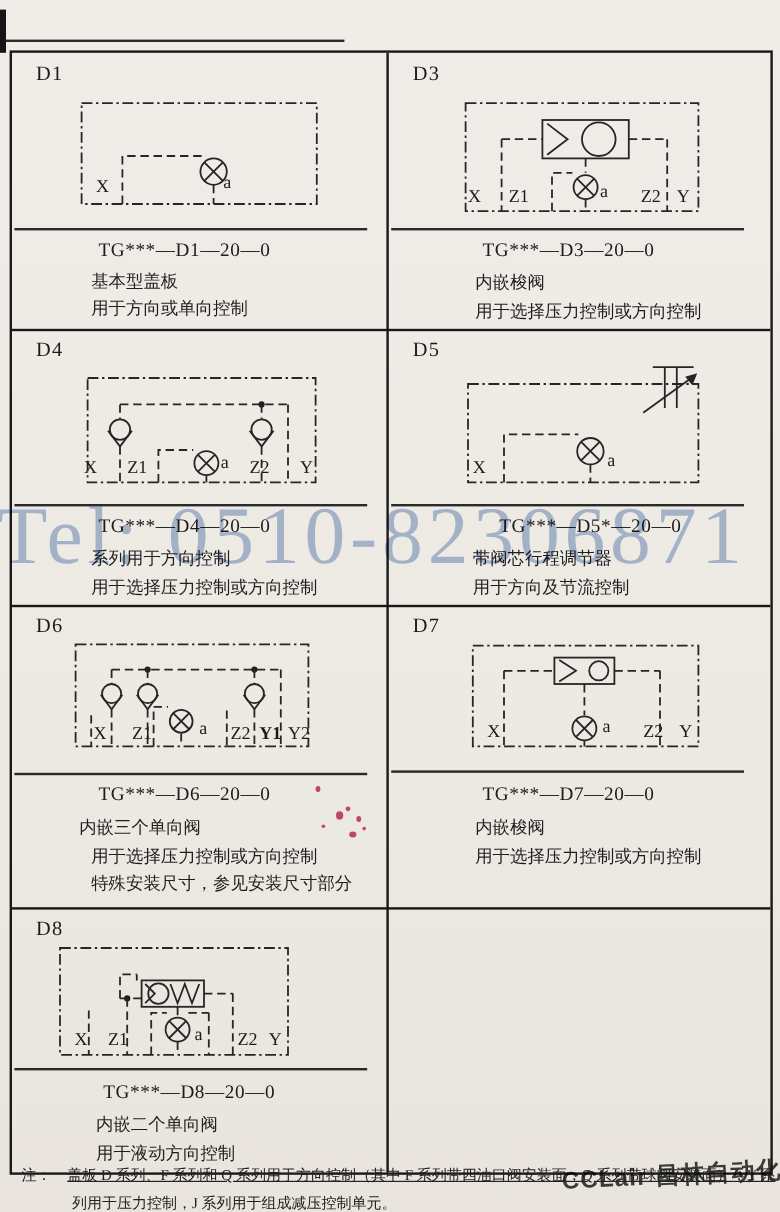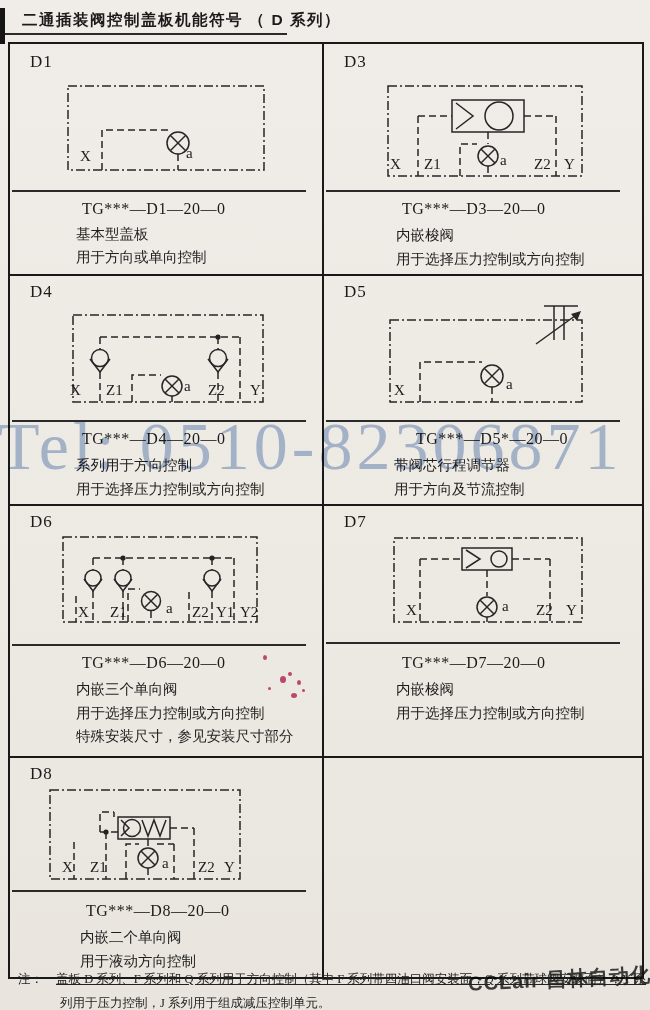--- a/index.html
+++ b/index.html
@@ -32,21 +32,20 @@
         font-family:"Liberation Sans",sans-serif;letter-spacing:1px;white-space:nowrap;}
   .note{position:absolute;font-size:12.5px;white-space:nowrap;color:#222;}
   .spot{position:absolute;background:#b5295b;border-radius:50%;opacity:.85;}
 </style>
 </head>
 <body>
 
 <div class="page">
 
   <div class="scanbar"></div>
-  <div class="title">二通插装阀控制盖板机能符号 （ D 系列）</div>
   <div class="title-underline"></div>
 
   <div class="tbl">
     <div class="vdiv"></div>
     <div class="hdiv" style="top:230px;"></div>
     <div class="hdiv" style="top:460px;"></div>
     <div class="hdiv" style="top:712px;"></div>
 
     <div class="cell" style="left:0;top:0;width:312px;height:230px;padding-left:37px;">
       <div class="cid">D1</div>
@@ -199,25 +198,25 @@
           <line class="ln" x1="139.7" y1="66.3" x2="126.3" y2="79.7"></line>
         </g>
         <line class="ln dsh" x1="133" y1="83" x2="133" y2="94"></line>
         <line class="ln dsh" x1="58" y1="68" x2="58" y2="94"></line>
         <line class="ln dsh" x1="171" y1="64" x2="171" y2="94"></line>
       </svg>
       <span class="port" style="left:68px;top:100px;">X</span>
       <span class="port" style="left:100px;top:100px;">Z1</span>
       <span class="port" style="left:156px;top:96px;">a</span>
       <span class="port" style="left:182px;top:100px;">Z2</span>
-      <span class="port" style="left:206px;top:100px;">Y1</span>
+      <span class="port" style="left:206px;top:100px;font-weight:bold;">Y1</span>
       <span class="port" style="left:230px;top:100px;">Y2</span>
       <div class="sep" style="top:140px;"></div>
       <div class="model" style="left:72px;top:150px;">TG***—D6—20—0</div>
-      <div class="desc" style="left:66px;top:176px;text-align:right;">内嵌三个单向阀</div>
+      <div class="desc" style="left:56px;top:176px;text-align:right;">内嵌三个单向阀</div>
       <div class="desc" style="left:66px;top:200px;">用于选择压力控制或方向控制</div>
       <div class="desc" style="left:66px;top:223px;">特殊安装尺寸，参见安装尺寸部分</div>
     </div>
 
     <div class="cell" style="left:314px;top:460px;width:258px;height:252px;">
       <div class="cid">D7</div>
       <svg class="diag" style="top:28px;" width="296" height="118" viewBox="0 0 296 118">
         <rect class="ln chain" x="62" y="6" width="188" height="84"></rect>
         <g>
           <rect class="ln" x="130" y="16" width="50" height="22"></rect>

